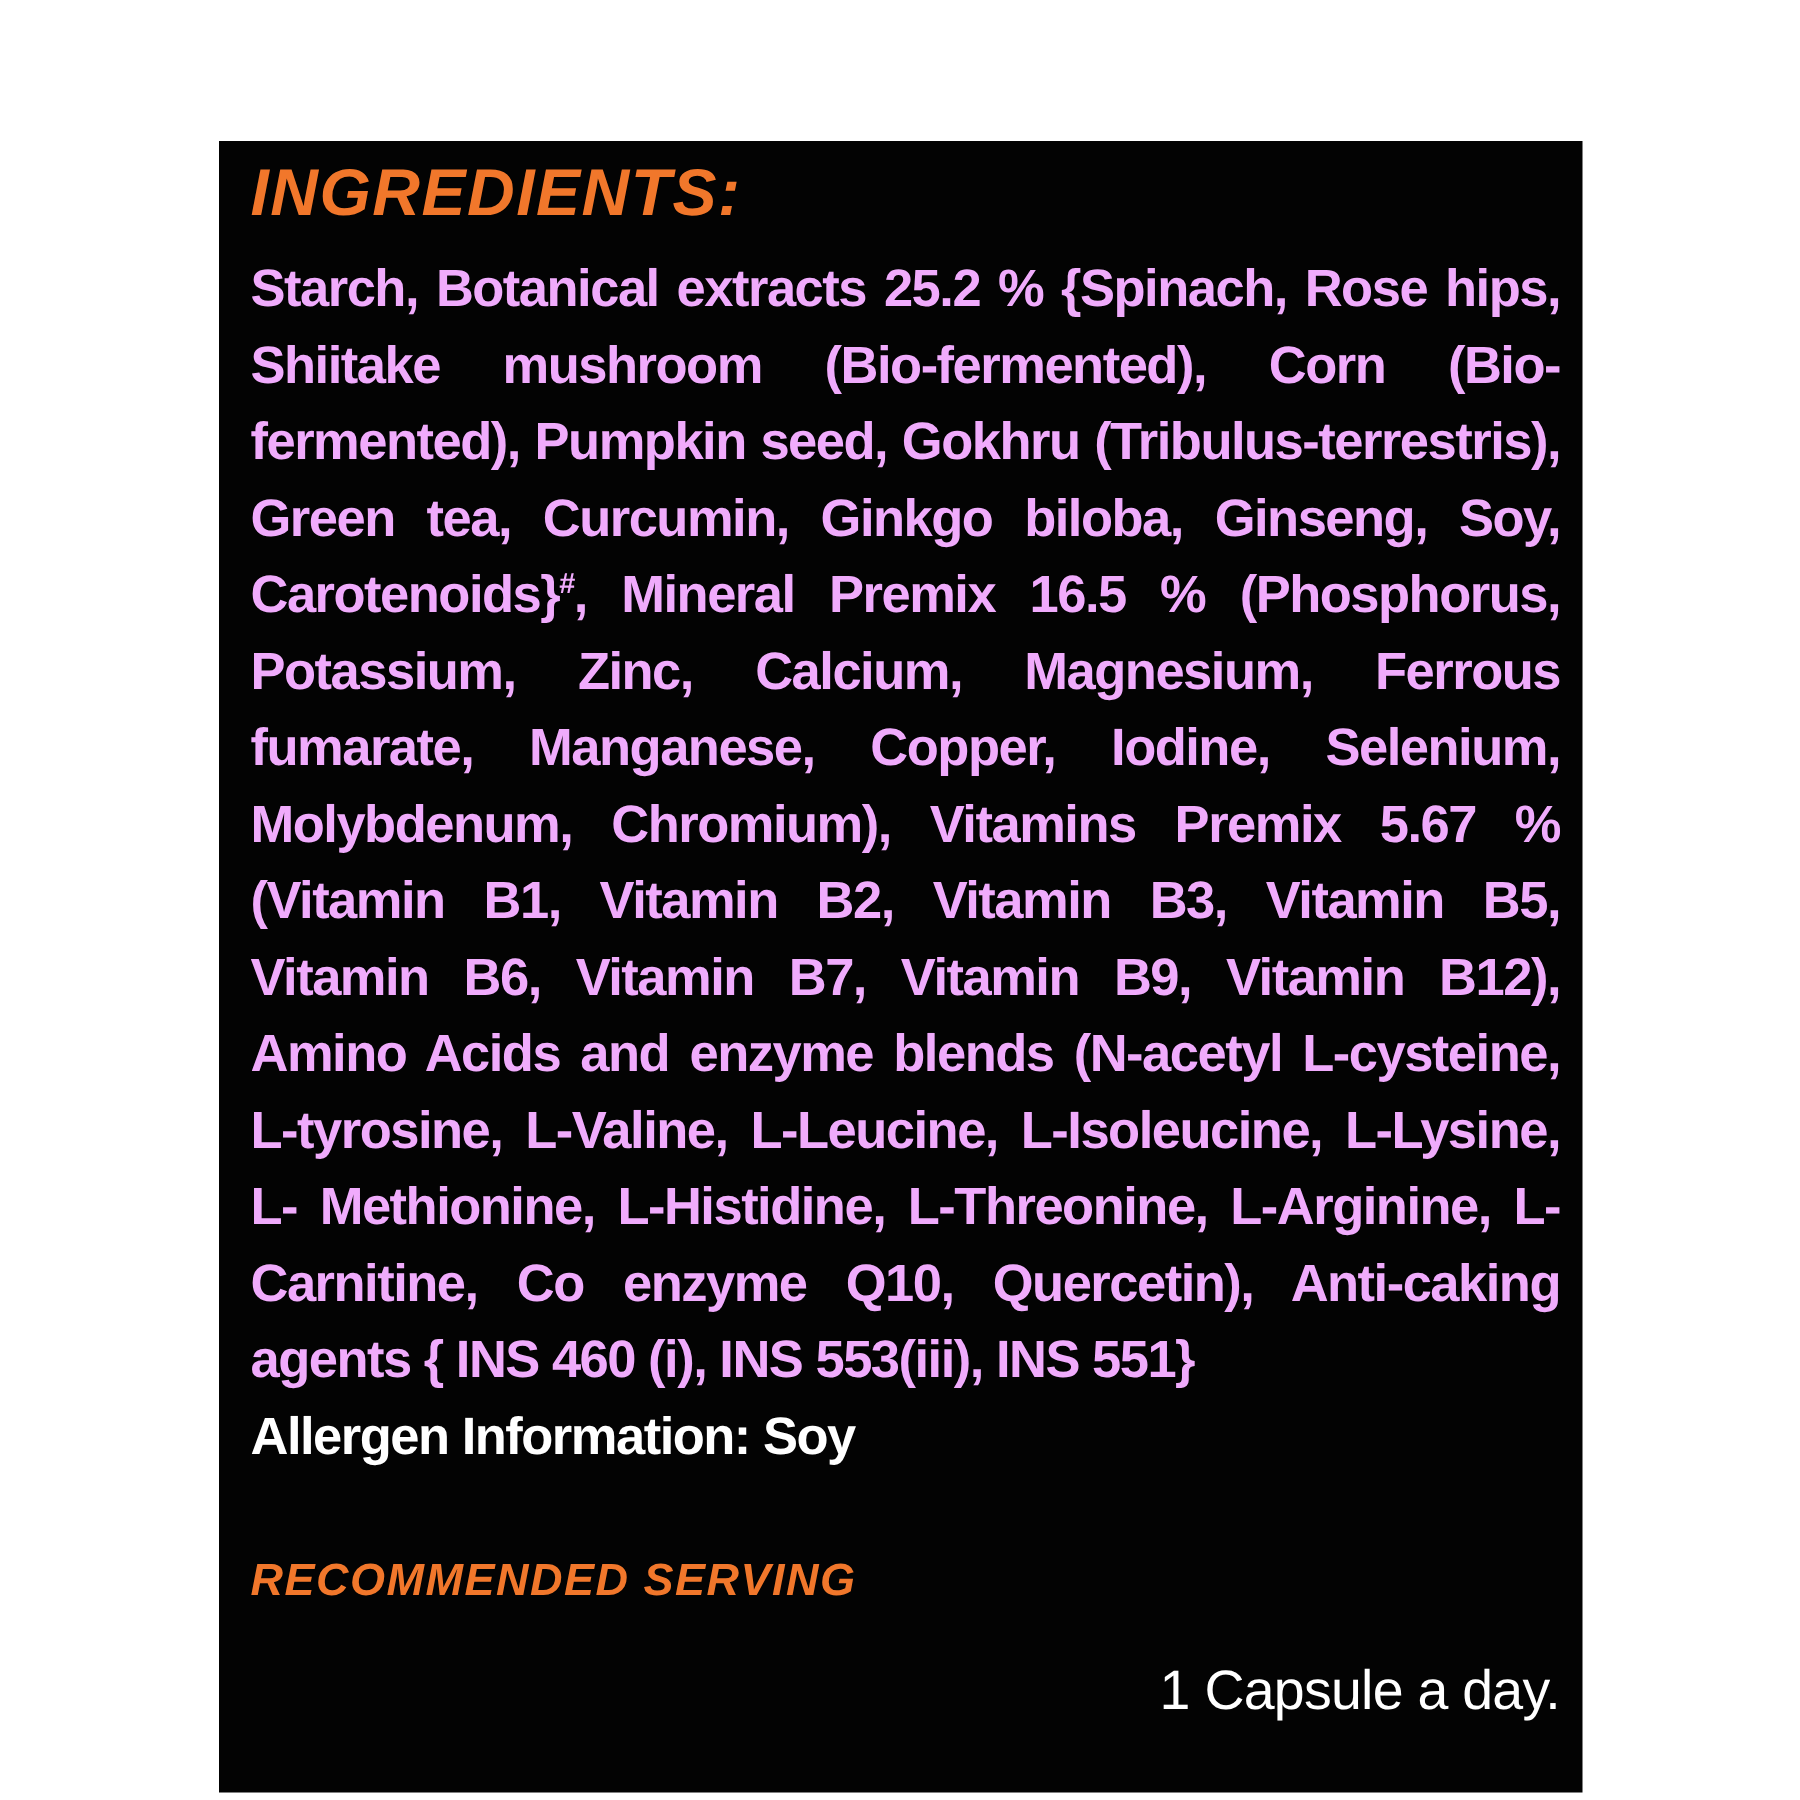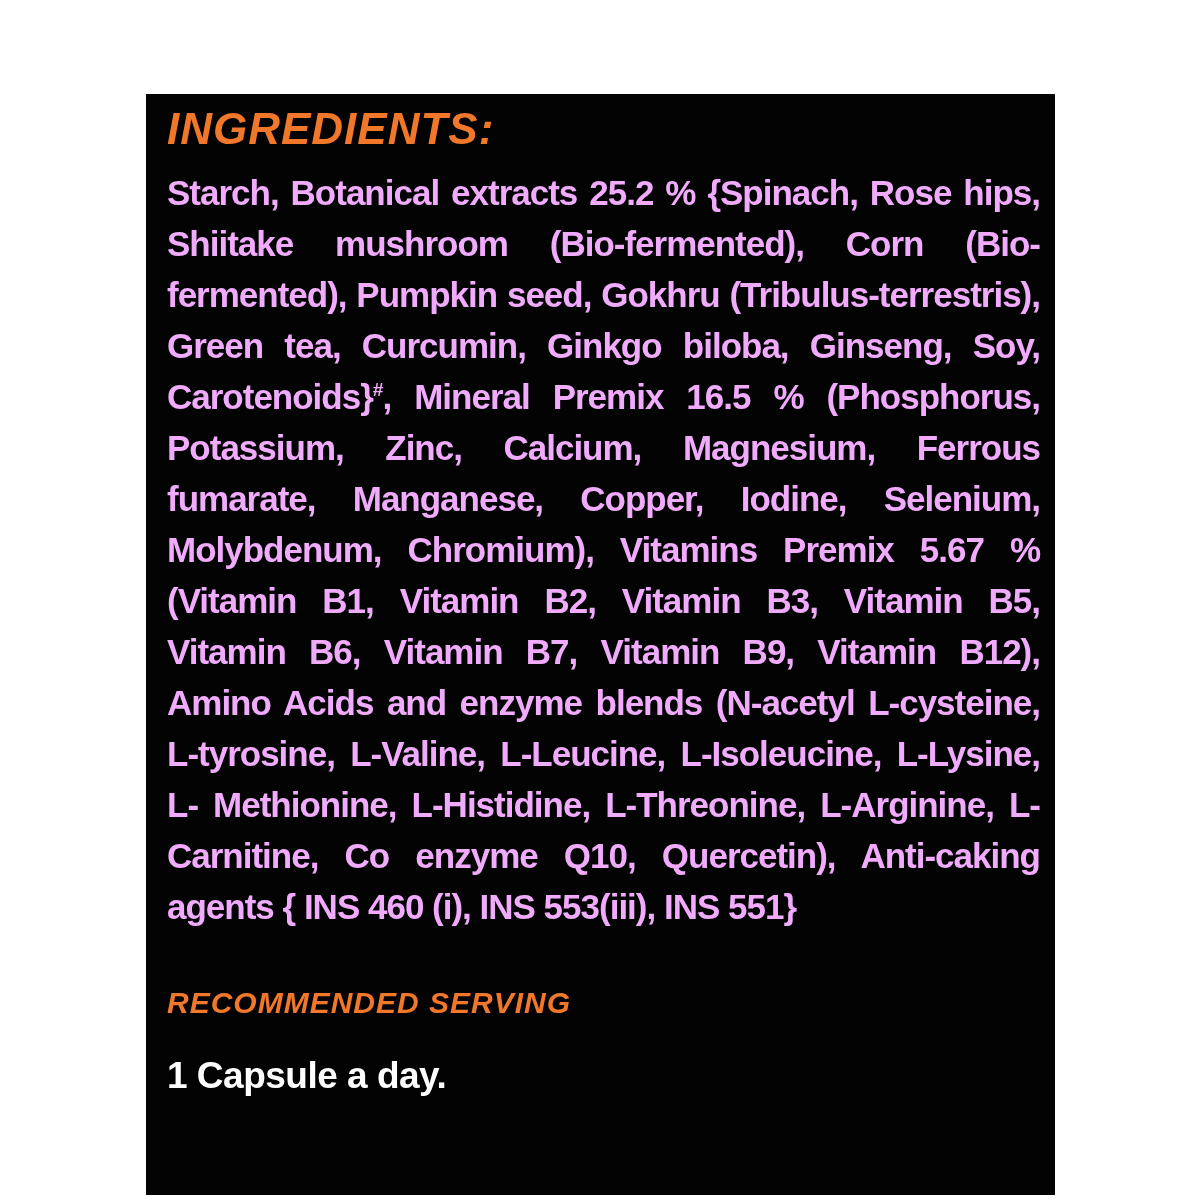--- a/index.html
+++ b/index.html
@@ -52,36 +52,38 @@
     line-height: 51px;
     letter-spacing: -1px;
     margin: 0;
   }
   .heading-2 {
     font-size: 30px;
     margin-top: 46px;
   }
   .serving {
     color: #ffffff;
-    font-weight: 700;
+    font-weight: 400;
     font-size: 37px;
     line-height: 44px;
     letter-spacing: -0.5px;
     margin: 26px 0 0 0;
+    text-align: right;
   }
 </style>
 </head>
 <body>
 
 <div class="page">
   <section class="panel">
 
     <h1 class="heading">INGREDIENTS:</h1>
 
     <p class="body-text"><span>Starch, Botanical extracts 25.2 % {Spinach, Rose hips, Shiitake mushroom (Bio-fermented), Corn (Bio-fermented), Pumpkin seed, Gokhru (Tribulus-terrestris), Green tea, Curcumin, Ginkgo biloba, Ginseng, Soy, Carotenoids}</span><sup>#</sup><span>, Mineral Premix 16.5 % (Phosphorus, Potassium, Zinc, Calcium, Magnesium, Ferrous fumarate, Manganese, Copper, Iodine, Selenium, Molybdenum, Chromium), Vitamins Premix 5.67 % (Vitamin B1, Vitamin B2, Vitamin B3, Vitamin B5, Vitamin B6, Vitamin B7, Vitamin B9, Vitamin B12), Amino Acids and enzyme blends (N-acetyl L-cysteine, L-tyrosine, L-Valine, L-Leucine, L-Isoleucine, L-Lysine, L- Methionine, L-Histidine, L-Threonine, L-Arginine, L-Carnitine, Co enzyme Q10, Quercetin), Anti-caking agents { INS 460 (i), INS 553(iii), INS 551}</span></p>
 
+    <p class="allergen"><span>Allergen Information:</span> <span>Soy</span></p>
 
     <h2 class="heading heading-2">RECOMMENDED SERVING</h2>
 
     <p class="serving">1 Capsule a day.</p>
 
   </section>
 </div>
 
 </body></html>

